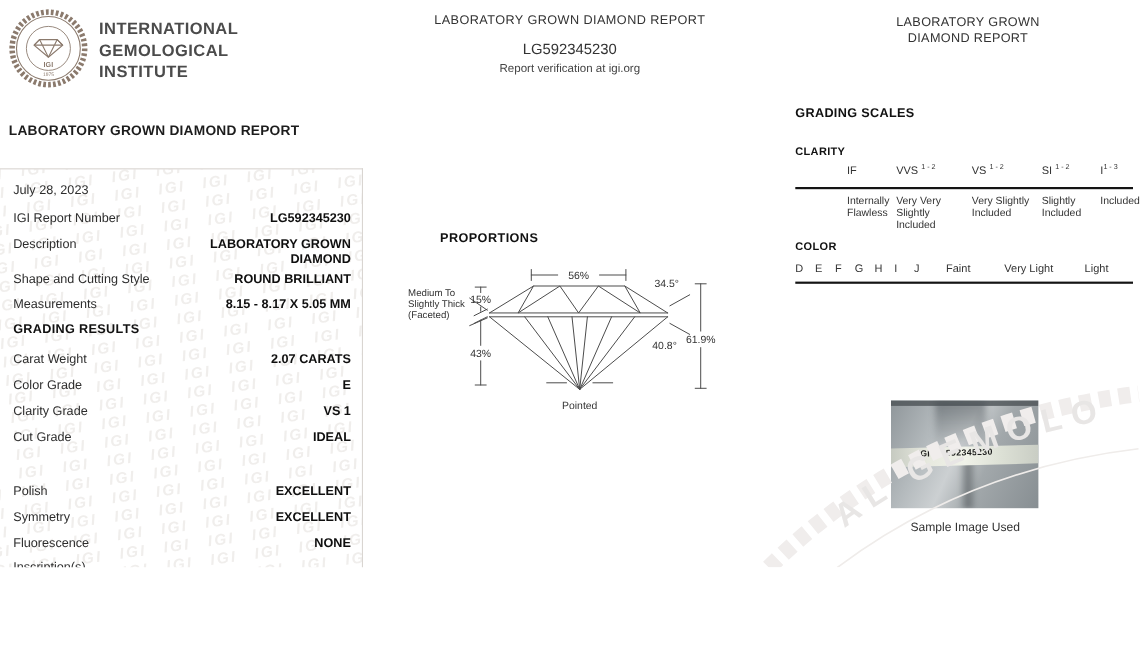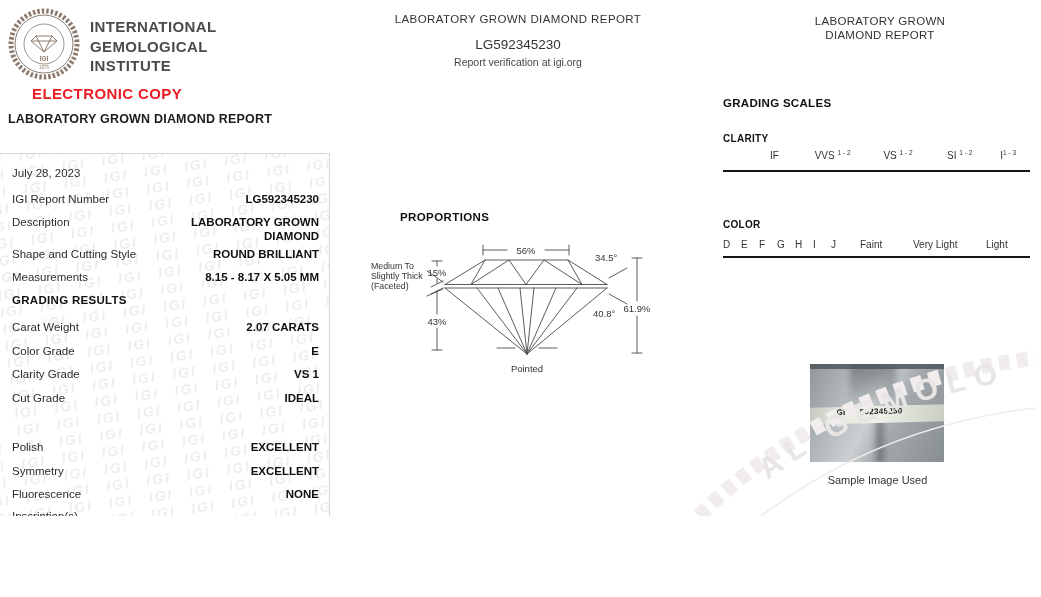--- a/index.html
+++ b/index.html
@@ -81,21 +81,20 @@
     </g>
     <text x="36" y="53" text-anchor="middle" font-size="6.5" font-weight="700" fill="#8B7A6D">IGI</text>
     <text x="36" y="61" text-anchor="middle" font-size="4.5" fill="#8B7A6D">1975</text>
   </svg>
 
   <div class="b inst-name">
     <div>INTERNATIONAL</div>
     <div>GEMOLOGICAL</div>
     <div>INSTITUTE</div>
   </div>
-  <div class="b ecopy">ELECTRONIC COPY</div>
   <div class="b rep-type">LABORATORY GROWN DIAMOND REPORT</div>
 
   <div class="b panel">
     <div class="wm">IGI IGI IGI IGI IGI IGI IGI IGI IGI IGI IGI IGI IGI IGI IGI IGI IGI IGI IGI IGI IGI IGI IGI IGI IGI IGI IGI IGI IGI IGI IGI IGI IGI IGI IGI IGI IGI IGI IGI IGI IGI IGI IGI IGI IGI IGI IGI IGI IGI IGI IGI IGI IGI IGI IGI IGI IGI IGI IGI IGI IGI IGI IGI IGI IGI IGI IGI IGI IGI IGI IGI IGI IGI IGI IGI IGI IGI IGI IGI IGI IGI IGI IGI IGI IGI IGI IGI IGI IGI IGI IGI IGI IGI IGI IGI IGI IGI IGI IGI IGI IGI IGI IGI IGI IGI IGI IGI IGI IGI IGI IGI IGI IGI IGI IGI IGI IGI IGI IGI IGI IGI IGI IGI IGI IGI IGI IGI IGI IGI IGI IGI IGI IGI IGI IGI IGI IGI IGI IGI IGI IGI IGI IGI IGI IGI IGI IGI IGI IGI IGI IGI IGI IGI IGI IGI IGI IGI IGI IGI IGI IGI IGI IGI IGI IGI IGI IGI IGI IGI IGI IGI IGI IGI IGI IGI IGI IGI IGI IGI IGI IGI IGI IGI IGI IGI IGI IGI IGI IGI IGI IGI IGI IGI IGI IGI IGI IGI IGI IGI IGI IGI IGI IGI IGI IGI IGI IGI IGI IGI IGI IGI IGI IGI IGI IGI IGI IGI IGI IGI IGI IGI IGI IGI IGI IGI IGI IGI IGI IGI IGI IGI IGI IGI IGI IGI IGI IGI IGI IGI IGI IGI IGI IGI IGI IGI IGI IGI IGI IGI IGI IGI IGI IGI IGI IGI IGI IGI IGI IGI IGI IGI IGI IGI IGI IGI IGI IGI IGI IGI IGI IGI IGI IGI IGI IGI IGI IGI IGI IGI IGI IGI IGI IGI IGI IGI IGI IGI IGI IGI IGI IGI IGI IGI IGI IGI IGI IGI IGI IGI IGI IGI IGI IGI IGI IGI IGI IGI IGI IGI IGI IGI IGI IGI IGI IGI IGI IGI IGI IGI IGI IGI IGI IGI IGI IGI IGI IGI IGI IGI IGI IGI IGI IGI IGI IGI IGI IGI IGI IGI IGI IGI IGI IGI IGI IGI IGI IGI IGI IGI IGI IGI IGI IGI IGI IGI IGI IGI IGI IGI IGI IGI IGI IGI IGI IGI IGI IGI IGI IGI IGI IGI IGI IGI IGI IGI IGI IGI IGI IGI IGI IGI IGI IGI IGI IGI IGI IGI IGI IGI IGI IGI IGI IGI IGI IGI IGI IGI IGI IGI IGI IGI IGI IGI IGI IGI IGI IGI IGI IGI IGI IGI IGI IGI IGI IGI IGI IGI IGI IGI IGI IGI IGI IGI IGI IGI IGI IGI IGI IGI IGI IGI IGI IGI IGI IGI IGI IGI IGI IGI IGI IGI IGI IGI IGI IGI IGI IGI IGI IGI IGI IGI IGI IGI IGI IGI IGI IGI IGI IGI IGI IGI IGI IGI IGI IGI IGI IGI IGI IGI IGI IGI IGI IGI IGI IGI IGI IGI IGI IGI IGI IGI IGI IGI IGI IGI IGI IGI IGI IGI IGI IGI IGI IGI IGI IGI IGI IGI IGI IGI IGI IGI IGI IGI IGI IGI IGI IGI IGI IGI IGI IGI IGI IGI IGI IGI IGI IGI IGI IGI IGI IGI IGI IGI IGI IGI IGI IGI IGI IGI IGI IGI IGI IGI IGI IGI IGI IGI IGI IGI IGI IGI IGI IGI IGI IGI IGI IGI IGI IGI IGI IGI IGI IGI IGI IGI IGI IGI IGI IGI IGI IGI IGI IGI IGI IGI IGI IGI IGI IGI IGI IGI IGI IGI IGI IGI IGI IGI IGI IGI IGI IGI IGI IGI IGI IGI IGI IGI IGI IGI IGI IGI IGI IGI IGI IGI IGI IGI IGI IGI IGI IGI IGI IGI IGI IGI IGI IGI IGI IGI IGI IGI IGI IGI IGI IGI IGI IGI IGI IGI IGI IGI IGI IGI IGI IGI IGI IGI IGI IGI IGI IGI IGI IGI IGI IGI IGI IGI IGI IGI IGI IGI IGI IGI IGI IGI IGI IGI IGI IGI IGI IGI IGI IGI IGI IGI IGI IGI IGI IGI IGI IGI IGI IGI IGI IGI IGI IGI IGI IGI IGI IGI IGI IGI IGI IGI IGI IGI IGI IGI IGI IGI IGI IGI IGI IGI IGI IGI IGI IGI IGI IGI IGI IGI IGI IGI IGI IGI IGI IGI IGI </div>
 
     <div class="date" style="top:13px">July 28, 2023</div>
 
     <div class="row" style="top:39px">
       <span class="lbl">IGI Report Number</span>
       <span class="val">LG592345230</span>
@@ -235,20 +234,27 @@
   <div class="b cl-grid">
     <span class="c0"><span>IF</span><sup></sup></span>
     <span class="c1"><span>VVS</span> <sup>1 - 2</sup></span>
     <span class="c2"><span>VS</span> <sup>1 - 2</sup></span>
     <span class="c3"><span>SI</span> <sup>1 - 2</sup></span>
     <span class="c4"><span>I</span><sup>1 - 3</sup></span>
   </div>
 
   <div class="b divider" style="left:723px;top:170px;width:307px"></div>
 
+  <div class="b cl-grid cl-desc">
+    <span class="c0">Internally Flawless</span>
+    <span class="c1">Very Very Slightly Included</span>
+    <span class="c2">Very Slightly Included</span>
+    <span class="c3">Slightly Included</span>
+    <span class="c4">Included</span>
+  </div>
 
   <div class="b sub-title" style="left:723px;top:219px">COLOR</div>
 
   <span class="color-letter" style="left:723px">D</span>
   <span class="color-letter" style="left:741px">E</span>
   <span class="color-letter" style="left:759px">F</span>
   <span class="color-letter" style="left:777px">G</span>
   <span class="color-letter" style="left:795px">H</span>
   <span class="color-letter" style="left:813px">I</span>
   <span class="color-letter" style="left:831px">J</span>

